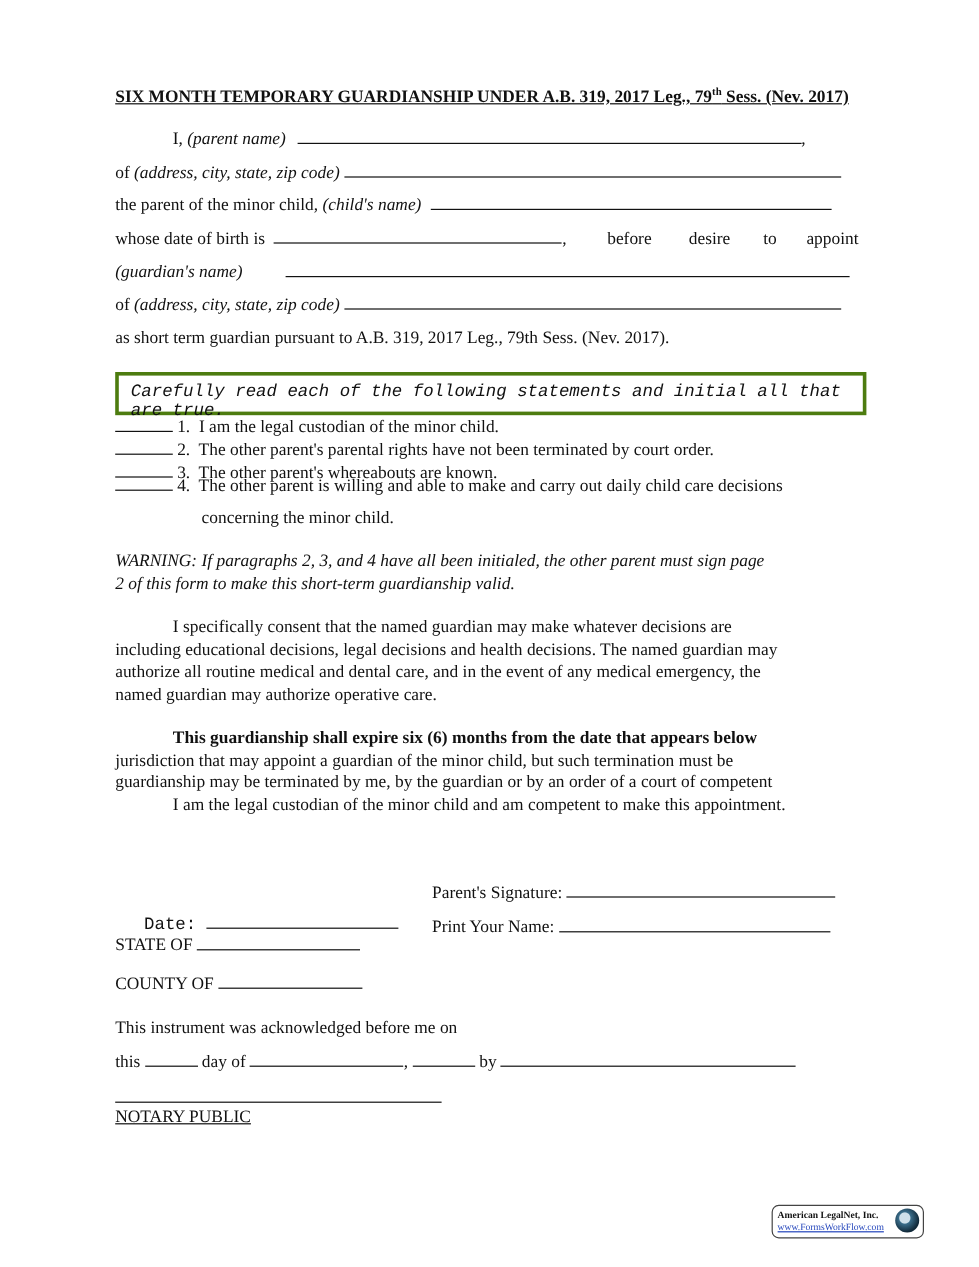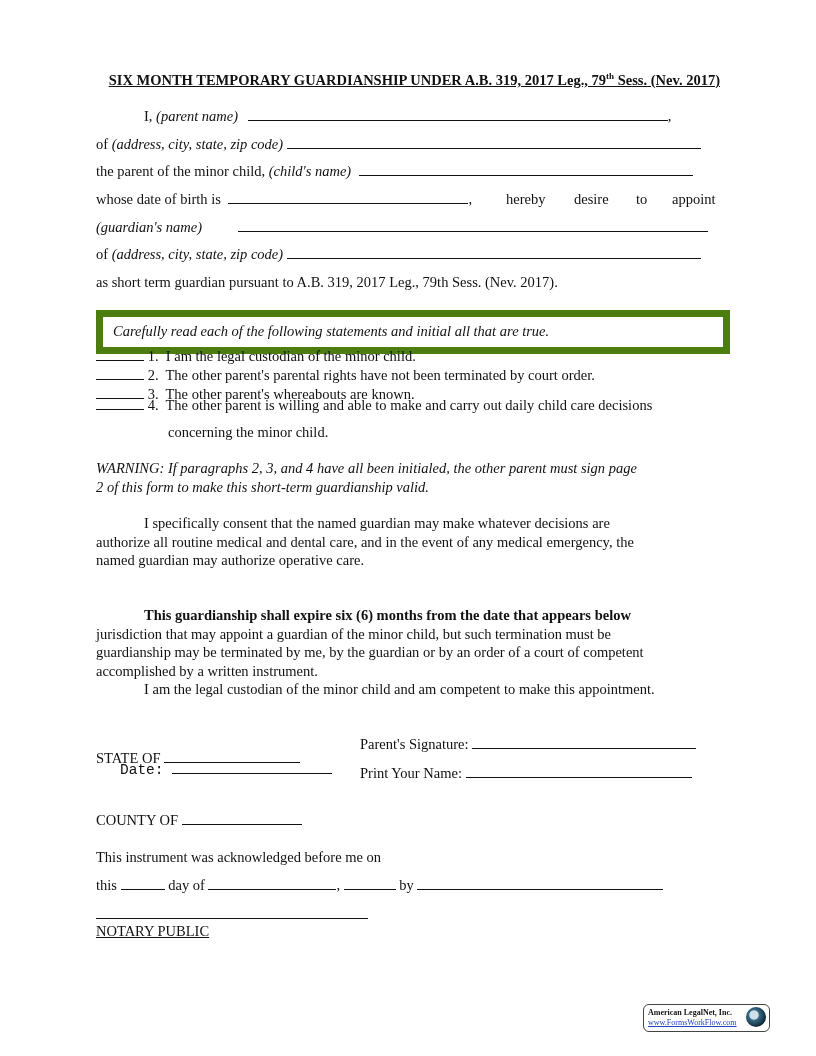--- a/index.html
+++ b/index.html
@@ -1,24 +1,24 @@
 <!DOCTYPE html>
 <html><head>
 <meta charset="utf-8">
 <style>
   html, body { margin:0; padding:0; background:#fff; }
   body { width:816px; height:1056px; position:relative; overflow:hidden;
          font-family:"Liberation Serif", "DejaVu Serif", serif; color:#111; font-size:14.5px; }
   .abs { position:absolute; white-space:nowrap; }
-  .title { left:96px; top:71px; width:624px; text-align:right; font-weight:bold; font-size:14.5px; text-decoration:underline; }
+  .title { left:96px; top:71px; width:624px; text-align:left; font-weight:bold; font-size:14.5px; text-decoration:underline; }
   .title sup { font-size:9px; }
   .line { display:inline-block; border-bottom:1px solid #111; height:12px; vertical-align:baseline; }
   .ital { font-style:italic; }
   .row { position:absolute; left:96px; height:18px; line-height:18px; }
-  .box { position:absolute; left:96px; top:310px; width:620px; height:30px; border:7px solid #4d7c0f; }
+  .box { position:absolute; left:96px; top:310px; width:620px; height:30px; border:3px solid #4d7c0f;font-family:Liberation Mono, monospace; }
   .box span { position:absolute; left:10px; top:6px; font-style:italic; }
   .para { position:absolute; left:96px; width:624px; line-height:18.5px; font-size:14.5px; }
   .indent { display:inline-block; width:48px; }
   .logo { position:absolute; left:643px; top:1004px; width:125px; height:26px; border:1px solid #444; border-radius:6px; background:#fff;text-align:right; }
   .logo .l1 { position:absolute; left:4px; top:3px; font-size:8px; font-weight:bold; }
   .logo .l2 { position:absolute; left:4px; top:13px; font-size:8px; color:#2244bb; text-decoration:underline; }
   .logo .globe { position:absolute; right:3px; top:2px; width:20px; height:20px; border-radius:50%;
                  background:radial-gradient(circle at 40% 40%, #cfe0ea 0 25%, #3a6d8a 30%, #102838 70%); }
 </style>
 </head>
@@ -34,21 +34,21 @@
   <span>of </span><span class="ital">(address, city, state, zip code)</span>
   <span class="line" style="width:414px;"></span>
 </div>
 <div class="row" style="top:162px;">
   <span>the parent of the minor child, </span><span class="ital">(child's name)</span>
   <span class="line" style="width:334px;margin-left:4px;"></span>
 </div>
 <div class="row" style="top:190px;width:624px;">
   <span>whose date of birth is</span>
   <span class="line" style="width:240px;margin-left:4px;"></span><span>,</span>
-  <span class="abs" style="left:410px;top:0;">hereby</span>
+  <span class="abs" style="left:410px;top:0;">before</span>
   <span class="abs" style="left:478px;top:0;">desire</span>
   <span class="abs" style="left:540px;top:0;">to</span>
   <span class="abs" style="left:576px;top:0;">appoint</span>
 </div>
 <div class="row" style="top:218px;">
   <span class="ital">(guardian's name)</span>
   <span class="line" style="width:470px;margin-left:32px;"></span>
 </div>
 <div class="row" style="top:245px;">
   <span>of </span><span class="ital">(address, city, state, zip code)</span>
@@ -80,46 +80,46 @@
   <span>4.</span>&nbsp;
   <span>The other parent is willing and able to make and carry out daily child care decisions</span>
 </div>
 <div class="row" style="top:423px;left:168px;">concerning the minor child.</div>
 
 <div class="row ital" style="top:459px;">WARNING: If paragraphs 2, 3, and 4 have all been    initialed, the other parent must sign page</div>
 <div class="row ital" style="top:478px;">2 of this form to make this short-term  guardianship  valid.</div>
 
 <div class="para" style="top:514px;">
   <div><span class="indent"></span><span>I specifically consent that the named guardian may make whatever decisions are</span></div>
+  <div>including educational decisions, legal decisions and health decisions.  The named guardian may</div>
   <div>authorize all routine medical and dental care, and in the event of any medical emergency, the</div>
   <div>named guardian may authorize operative care.</div>
 </div>
 
 <div class="para" style="top:606px;">
   <div><span class="indent"></span><b>This guardianship shall expire six (6) months from the date that appears below</b></div>
   <div>jurisdiction that may appoint a guardian of the minor child, but such termination must be</div>
   <div>guardianship may be terminated by me, by the guardian or by an order of a court of competent</div>
-  <div>accomplished by a written instrument.</div>
   <div><span class="indent"></span><span>I am the legal custodian of the minor child and am competent to make this appointment.</span></div>
 </div>
 
 <div class="row" style="top:761px;left:120px;font-family:Liberation Mono, monospace;">
   <span>Date:</span>
   <span class="line" style="width:160px;"></span>
 </div>
 <div class="row" style="top:735px;left:360px;">
   <span>Parent's Signature:</span>
   <span class="line" style="width:224px;"></span>
 </div>
 <div class="row" style="top:764px;left:360px;">
   <span>Print Your Name:</span>
   <span class="line" style="width:226px;"></span>
 </div>
 
-<div class="row" style="top:749px;text-align:center;">
+<div class="row" style="top:779px;text-align:center;">
   <span>STATE OF</span>
   <span class="line" style="width:136px;"></span>
 </div>
 <div class="row" style="top:811px;">
   <span>COUNTY OF</span>
   <span class="line" style="width:120px;"></span>
 </div>
 <div class="row" style="top:848px;">This instrument was acknowledged before me on</div>
 <div class="row" style="top:876px;">
   <span>this</span>

